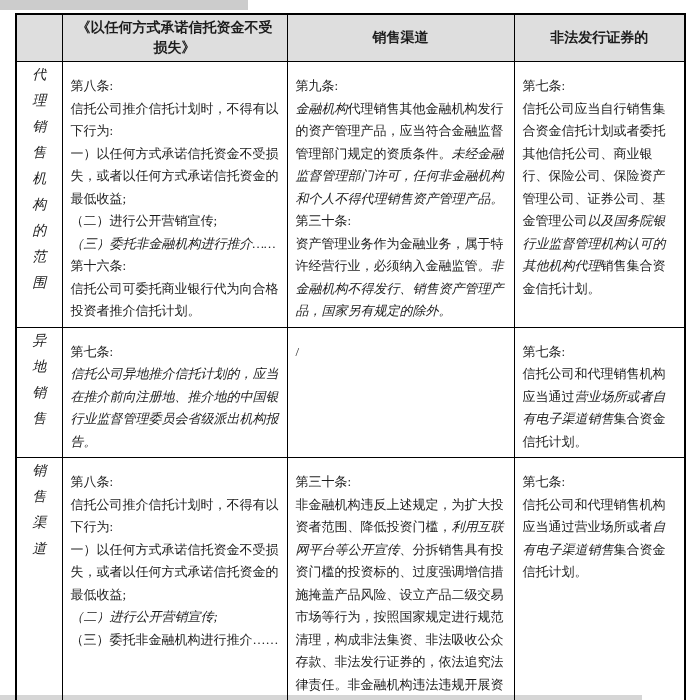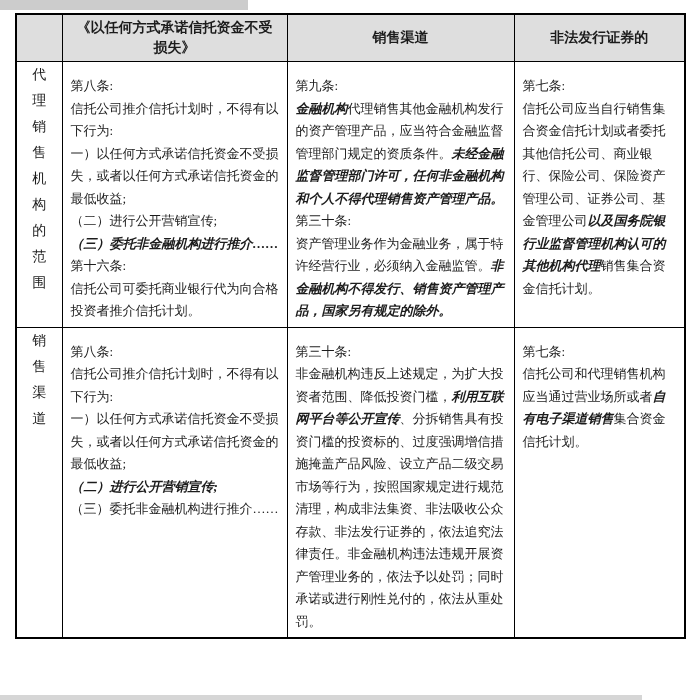--- a/index.html
+++ b/index.html
@@ -46,26 +46,27 @@
     text-align: left;
   }
   td.rowlabel {
     padding: 0 15px;
     text-align: center;
     vertical-align: middle;
     font-size: 14px;
     line-height: 26px;
     white-space: normal;
     word-break: break-all;
+    font-style: italic;
   }
   tr.r0 td { height: 253px; }
   tr.r1 td { height: 127px; }
   tr.r2 td { height: 254px; }
   .rg { font-weight: normal; font-style: normal; }
-  .bi { font-weight: bold; font-style: italic; margin-top: 19px; }
+  .bi { font-weight: normal; font-style: italic; margin-top: 19px; }
 </style>
 </head>
 <body>
 
 <div class="artifact top"></div>
 <div class="artifact bottom"></div>
 
 <div class="table-wrap">
   <table class="cmp">
     <colgroup>
@@ -92,20 +93,28 @@
 </span><span class="bi">（三）委托非金融机构进行推介……</span><span class="rg">
 第十六条:
 信托公司可委托商业银行代为向合格投资者推介信托计划。</span></td>
         <td class="cell"><span class="rg">第九条:
 </span><span class="bi">金融机构</span><span class="rg">代理销售其他金融机构发行的资产管理产品，应当符合金融监督管理部门规定的资质条件。</span><span class="bi">未经金融监督管理部门许可，任何非金融机构和个人不得代理销售资产管理产品。</span><span class="rg">
 第三十条:
 资产管理业务作为金融业务，属于特许经营行业，必须纳入金融监管。</span><span class="bi">非金融机构不得发行、销售资产管理产品，国家另有规定的除外。</span></td>
         <td class="cell"><span class="rg">第七条:
 信托公司应当自行销售集合资金信托计划或者委托其他信托公司、商业银行、保险公司、保险资产管理公司、证券公司、基金管理公司</span><span class="bi">以及国务院银行业监督管理机构认可的其他机构代理</span><span class="rg">销售集合资金信托计划。</span></td>
       </tr>
+      <tr class="r1">
+        <td class="rowlabel">异地销售</td>
+        <td class="cell"><span class="rg">第七条:
+</span><span class="bi">信托公司异地推介信托计划的，应当在推介前向注册地、推介地的中国银行业监督管理委员会省级派出机构报告。</span></td>
+        <td class="cell"><span class="rg">/</span></td>
+        <td class="cell"><span class="rg">第七条:
+信托公司和代理销售机构应当通过</span><span class="bi">营业场所或者自有电子渠道销售</span><span class="rg">集合资金信托计划。</span></td>
+      </tr>
       <tr class="r2">
         <td class="rowlabel">销售渠道</td>
         <td class="cell"><span class="rg">第八条:
 信托公司推介信托计划时，不得有以下行为:
 一）以任何方式承诺信托资金不受损失，或者以任何方式承诺信托资金的最低收益;
 </span><span class="bi">（二）进行公开营销宣传;</span><span class="rg">
 （三）委托非金融机构进行推介……</span></td>
         <td class="cell"><span class="rg">第三十条:
 非金融机构违反上述规定，为扩大投资者范围、降低投资门槛，</span><span class="bi">利用互联网平台等公开宣传</span><span class="rg">、分拆销售具有投资门槛的投资标的、过度强调增信措施掩盖产品风险、设立产品二级交易市场等行为，按照国家规定进行规范清理，构成非法集资、非法吸收公众存款、非法发行证券的，依法追究法律责任。非金融机构违法违规开展资产管理业务的，依法予以处罚；同时承诺或进行刚性兑付的，依法从重处罚。</span></td>
         <td class="cell"><span class="rg">第七条:

